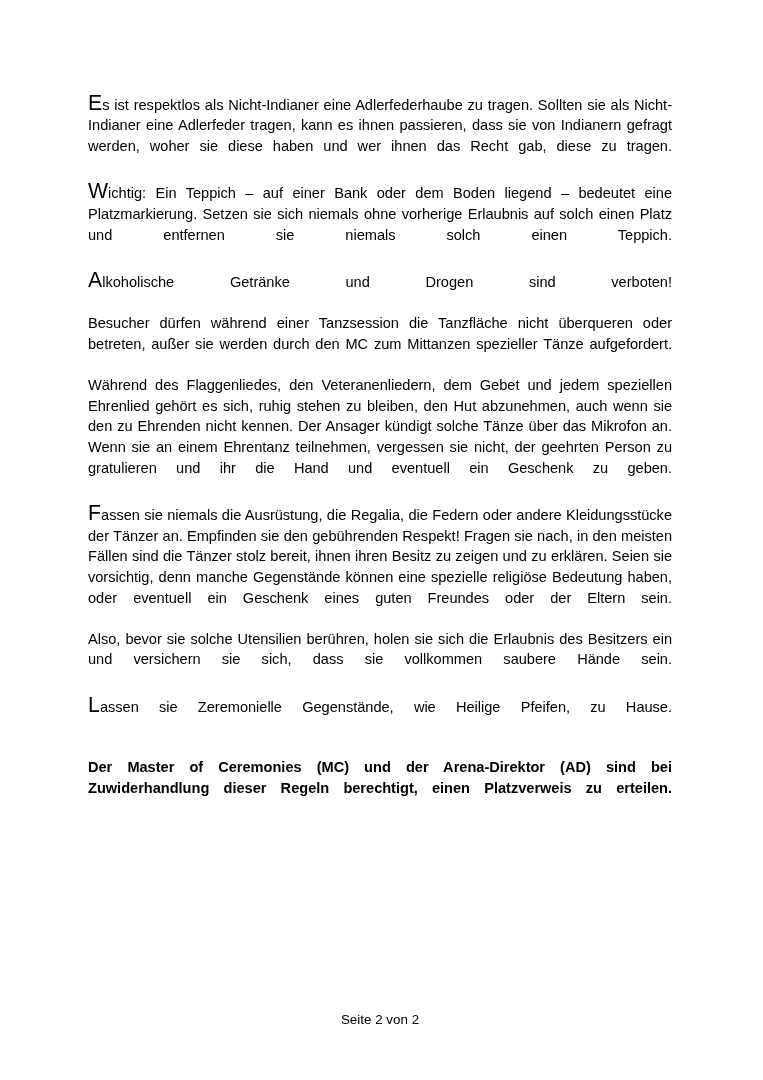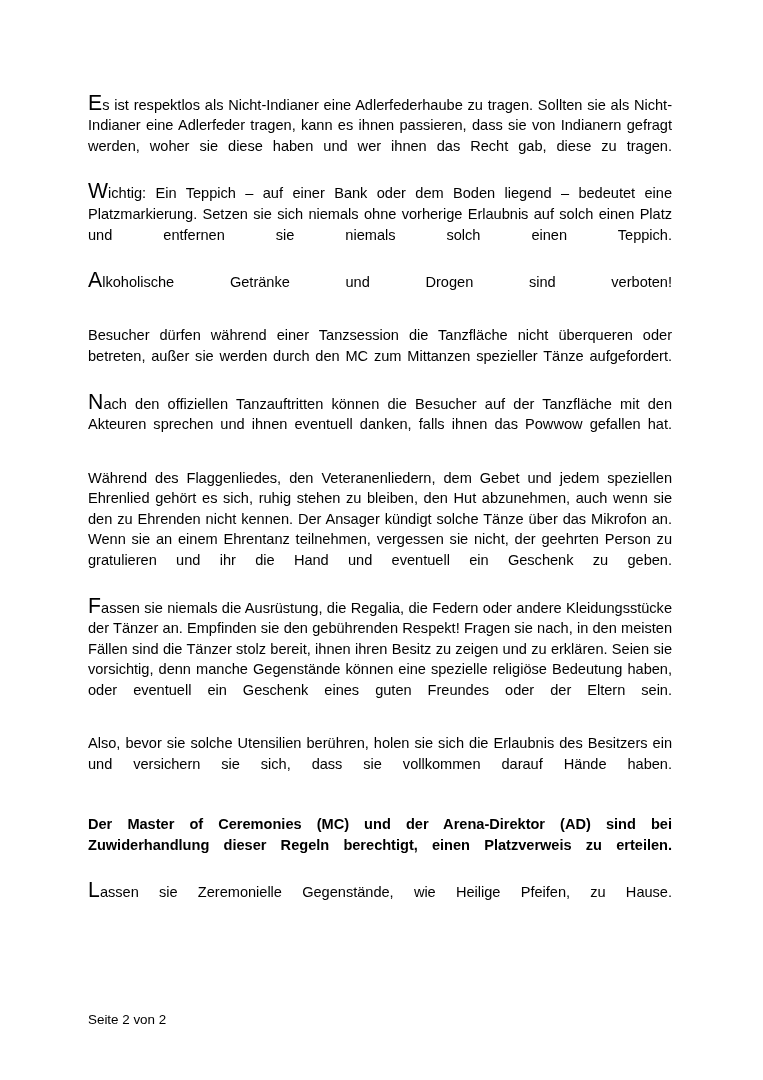--- a/index.html
+++ b/index.html
@@ -48,21 +48,21 @@
     letter-spacing: -0.02px;
   }
 
   
   .para.gap {
     margin-top: 6.5px;
   }
 
   
   .para.tight {
-    margin-top: 12px;
+    margin-top: 0;
   }
 
   
   .initial {
     font-size: 21.2px;
     line-height: 0;
     vertical-align: baseline;
     letter-spacing: 0.1px;
   }
 
@@ -77,54 +77,53 @@
     display: inline-block;
     width: 100%;
   }
 
   
   .footer {
     position: absolute;
     left: 88px;
     top: 1011px;
     width: 584px;
-    text-align: left;
+    text-align: center;
     font-size: 13.4px;
     line-height: 18px;
     color: #000000;
   }
 </style>
 </head>
 <body>
 
 <div class="page">
 
   <div class="text-column">
 
     <p class="para gap"><span class="initial">E</span><span>s ist respektlos als Nicht-Indianer eine Adlerfederhaube zu tragen. Sollten sie als Nicht-Indianer eine Adlerfeder tragen, kann es ihnen passieren, dass sie von Indianern gefragt werden, woher sie diese haben und wer ihnen das Recht gab, diese zu tragen.</span></p>
 
     <p class="para gap"><span class="initial">W</span><span>ichtig: Ein Teppich – auf einer Bank oder dem Boden liegend – bedeutet eine Platzmarkierung. Setzen sie sich niemals ohne vorherige Erlaubnis auf solch einen Platz und entfernen sie niemals solch einen Teppich.</span></p>
 
     <p class="para gap"><span class="initial">A</span><span>lkoholische Getränke und Drogen sind verboten!</span></p>
 
     <p class="para tight"><span>Besucher dürfen während einer Tanzsession die Tanzfläche nicht überqueren oder betreten, außer sie werden durch den MC zum Mittanzen spezieller Tänze aufgefordert.</span></p>
 
-    <p class="para gap"><span class="initial">N</span><span>ach den offiziellen Tanzauftritten können die Besucher auf der Tanzfläche mit den Akteuren sprechen und ihnen eventuell danken, falls ihnen das Powwow gefallen hat.</span></p>
 
 
 
     <p class="para tight"><span>Während des Flaggenliedes, den Veteranenliedern, dem Gebet und jedem speziellen Ehrenlied gehört es sich, ruhig stehen zu bleiben, den Hut abzunehmen, auch wenn sie den zu Ehrenden nicht kennen. Der Ansager kündigt solche Tänze über das Mikrofon an. Wenn sie an einem Ehrentanz teilnehmen, vergessen sie nicht, der geehrten Person zu gratulieren und ihr die Hand und eventuell ein Geschenk zu geben.</span></p>
 
     <p class="para gap"><span class="initial">F</span><span>assen sie niemals die Ausrüstung, die Regalia, die Federn oder andere Kleidungsstücke der Tänzer an. Empfinden sie den gebührenden Respekt! Fragen sie nach, in den meisten Fällen sind die Tänzer stolz bereit, ihnen ihren Besitz zu zeigen und zu erklären. Seien sie vorsichtig, denn manche Gegenstände können eine spezielle religiöse Bedeutung haben, oder eventuell ein Geschenk eines guten Freundes oder der Eltern sein.</span></p>
 
-    <p class="para tight"><span>Also, bevor sie solche Utensilien berühren, holen sie sich die Erlaubnis des Besitzers ein und versichern sie sich, dass sie vollkommen darauf Hände haben.</span></p>
+    <p class="para tight"><span>Also, bevor sie solche Utensilien berühren, holen sie sich die Erlaubnis des Besitzers ein und versichern sie sich, dass sie vollkommen saubere Hände sein.</span></p>
+
+    <p class="para gap"><span class="initial">L</span><span>assen sie Zeremonielle Gegenstände, wie Heilige Pfeifen, zu Hause.</span></p>
 
     <p class="para bold"><span>Der Master of Ceremonies (MC) und der Arena-Direktor (AD) sind bei Zuwiderhandlung dieser Regeln berechtigt, einen Platzverweis zu erteilen.</span></p>
-
-    <p class="para gap"><span class="initial">L</span><span>assen sie Zeremonielle Gegenstände, wie Heilige Pfeifen, zu Hause.</span></p>
 
   </div>
 
   <div class="footer">
     <span>Seite 2 von 2</span>
   </div>
 
 </div>
 
 </body></html>

